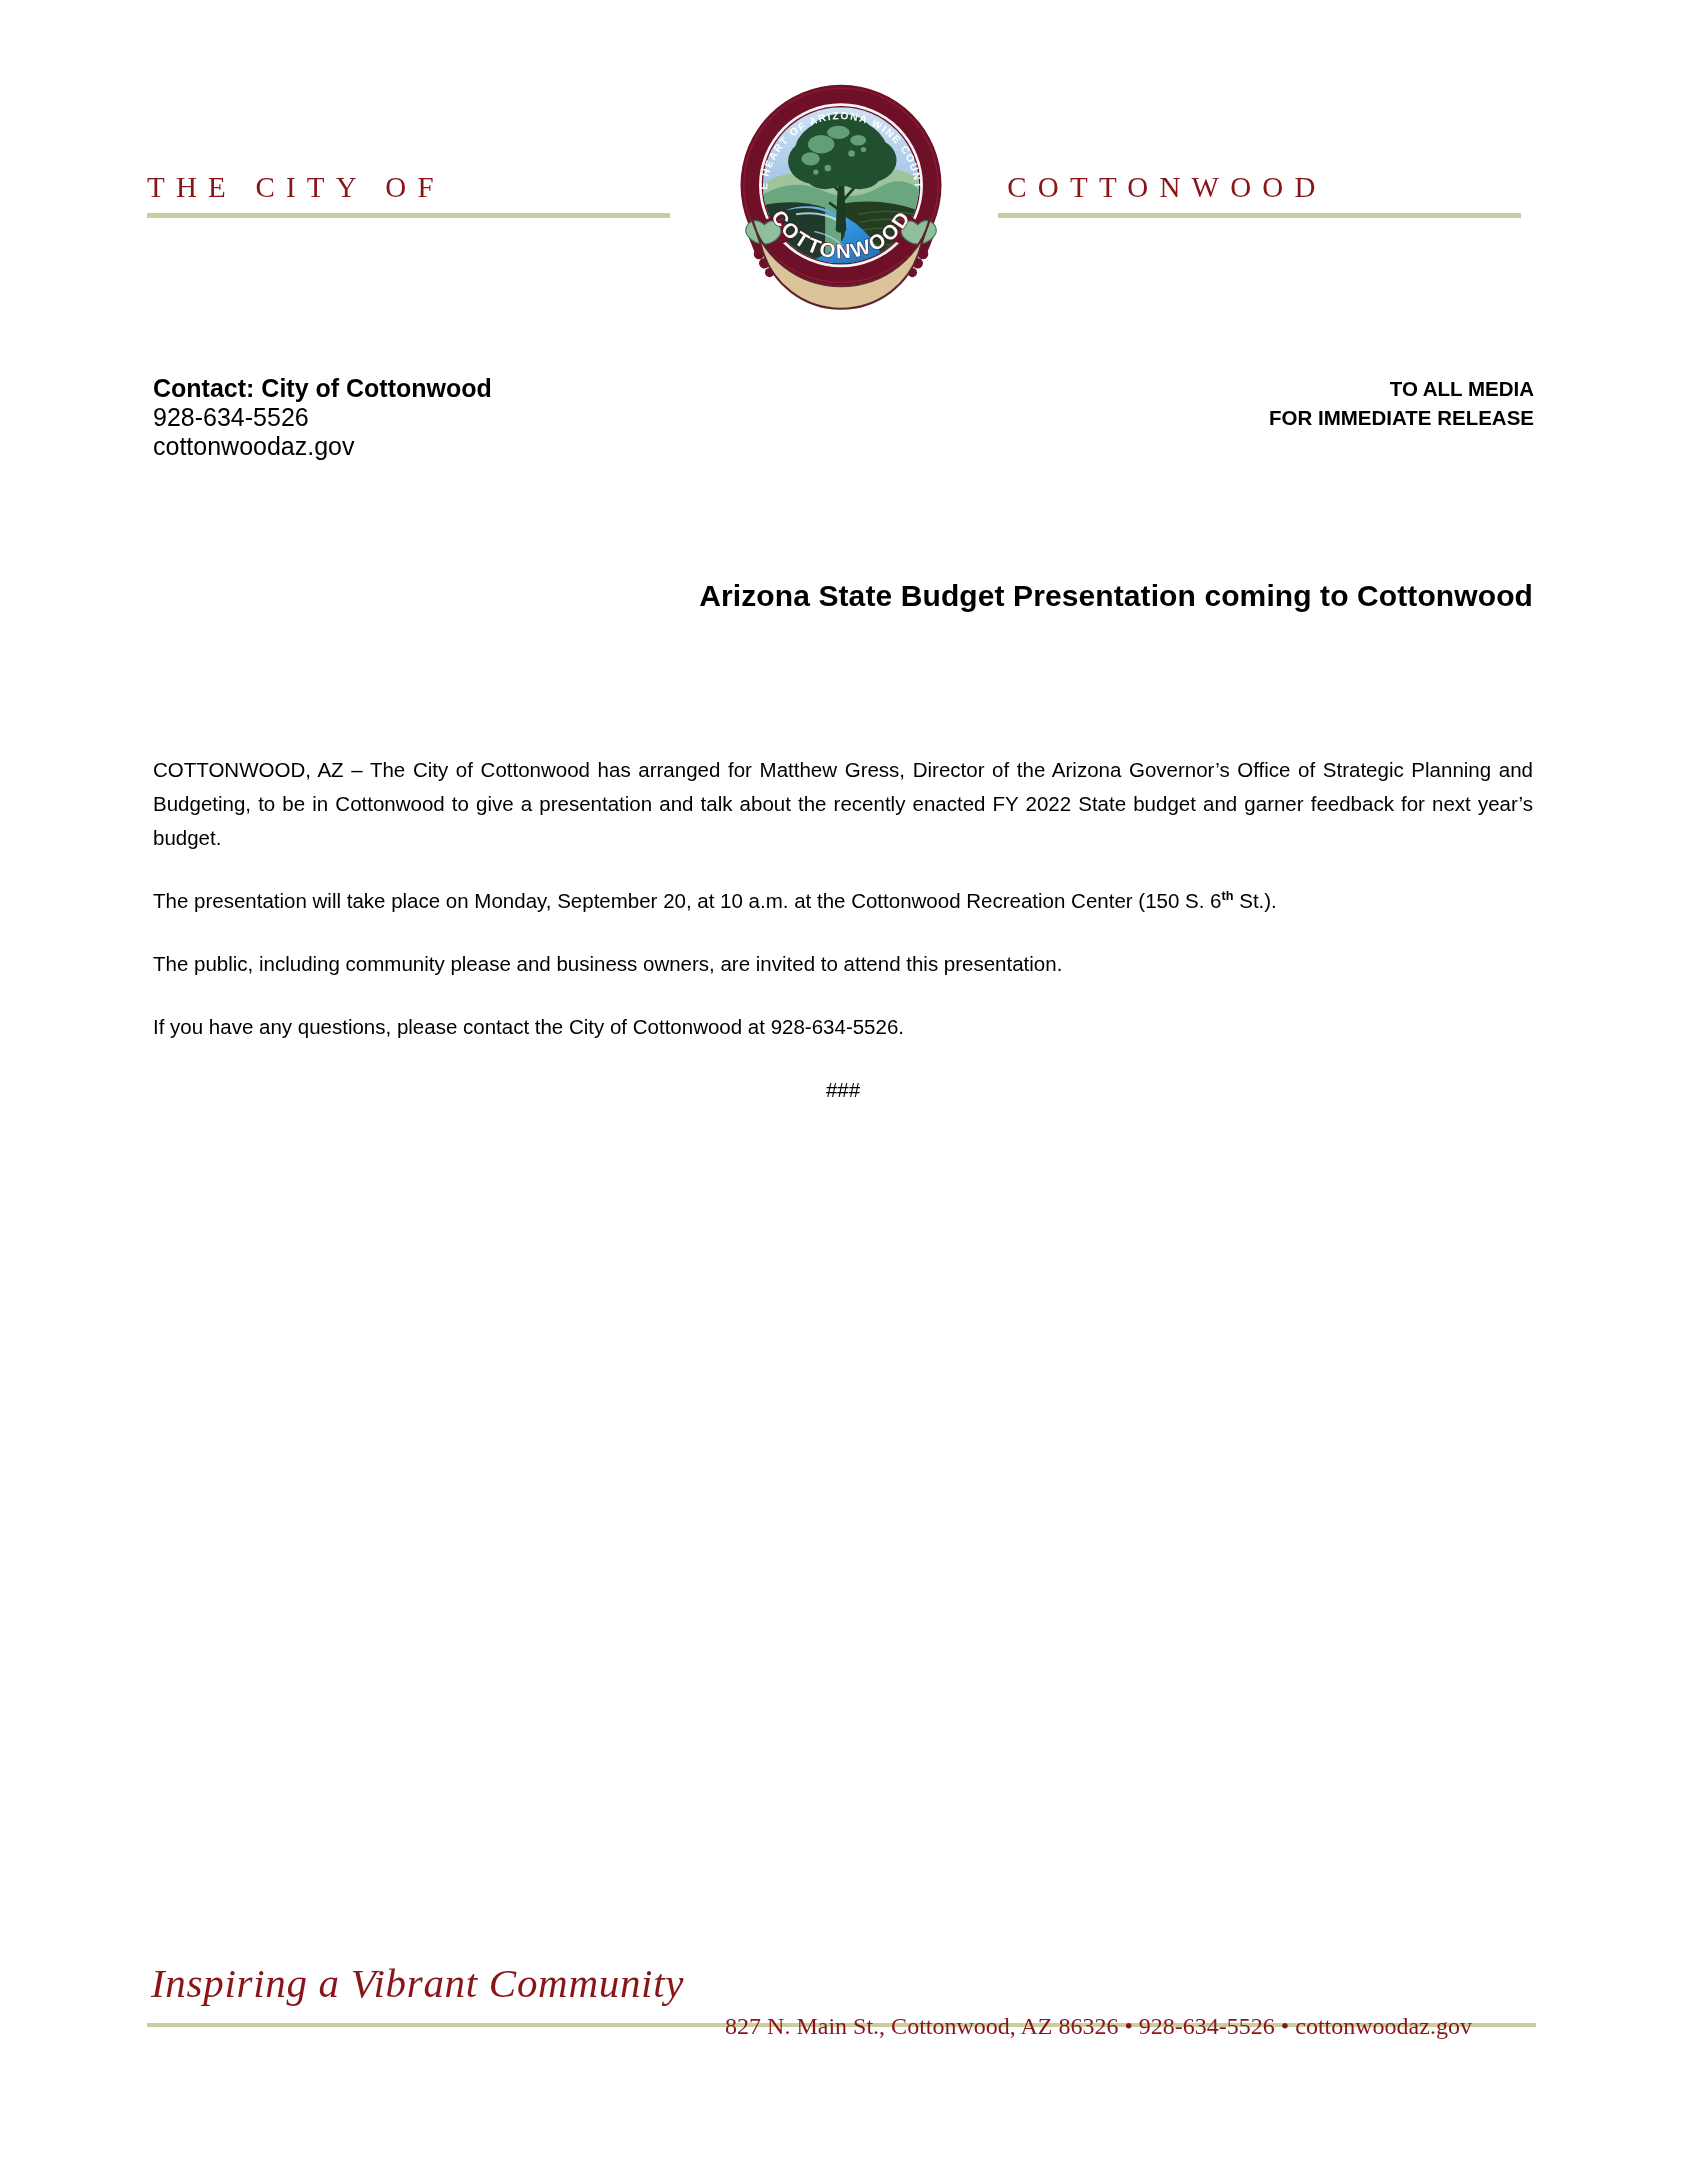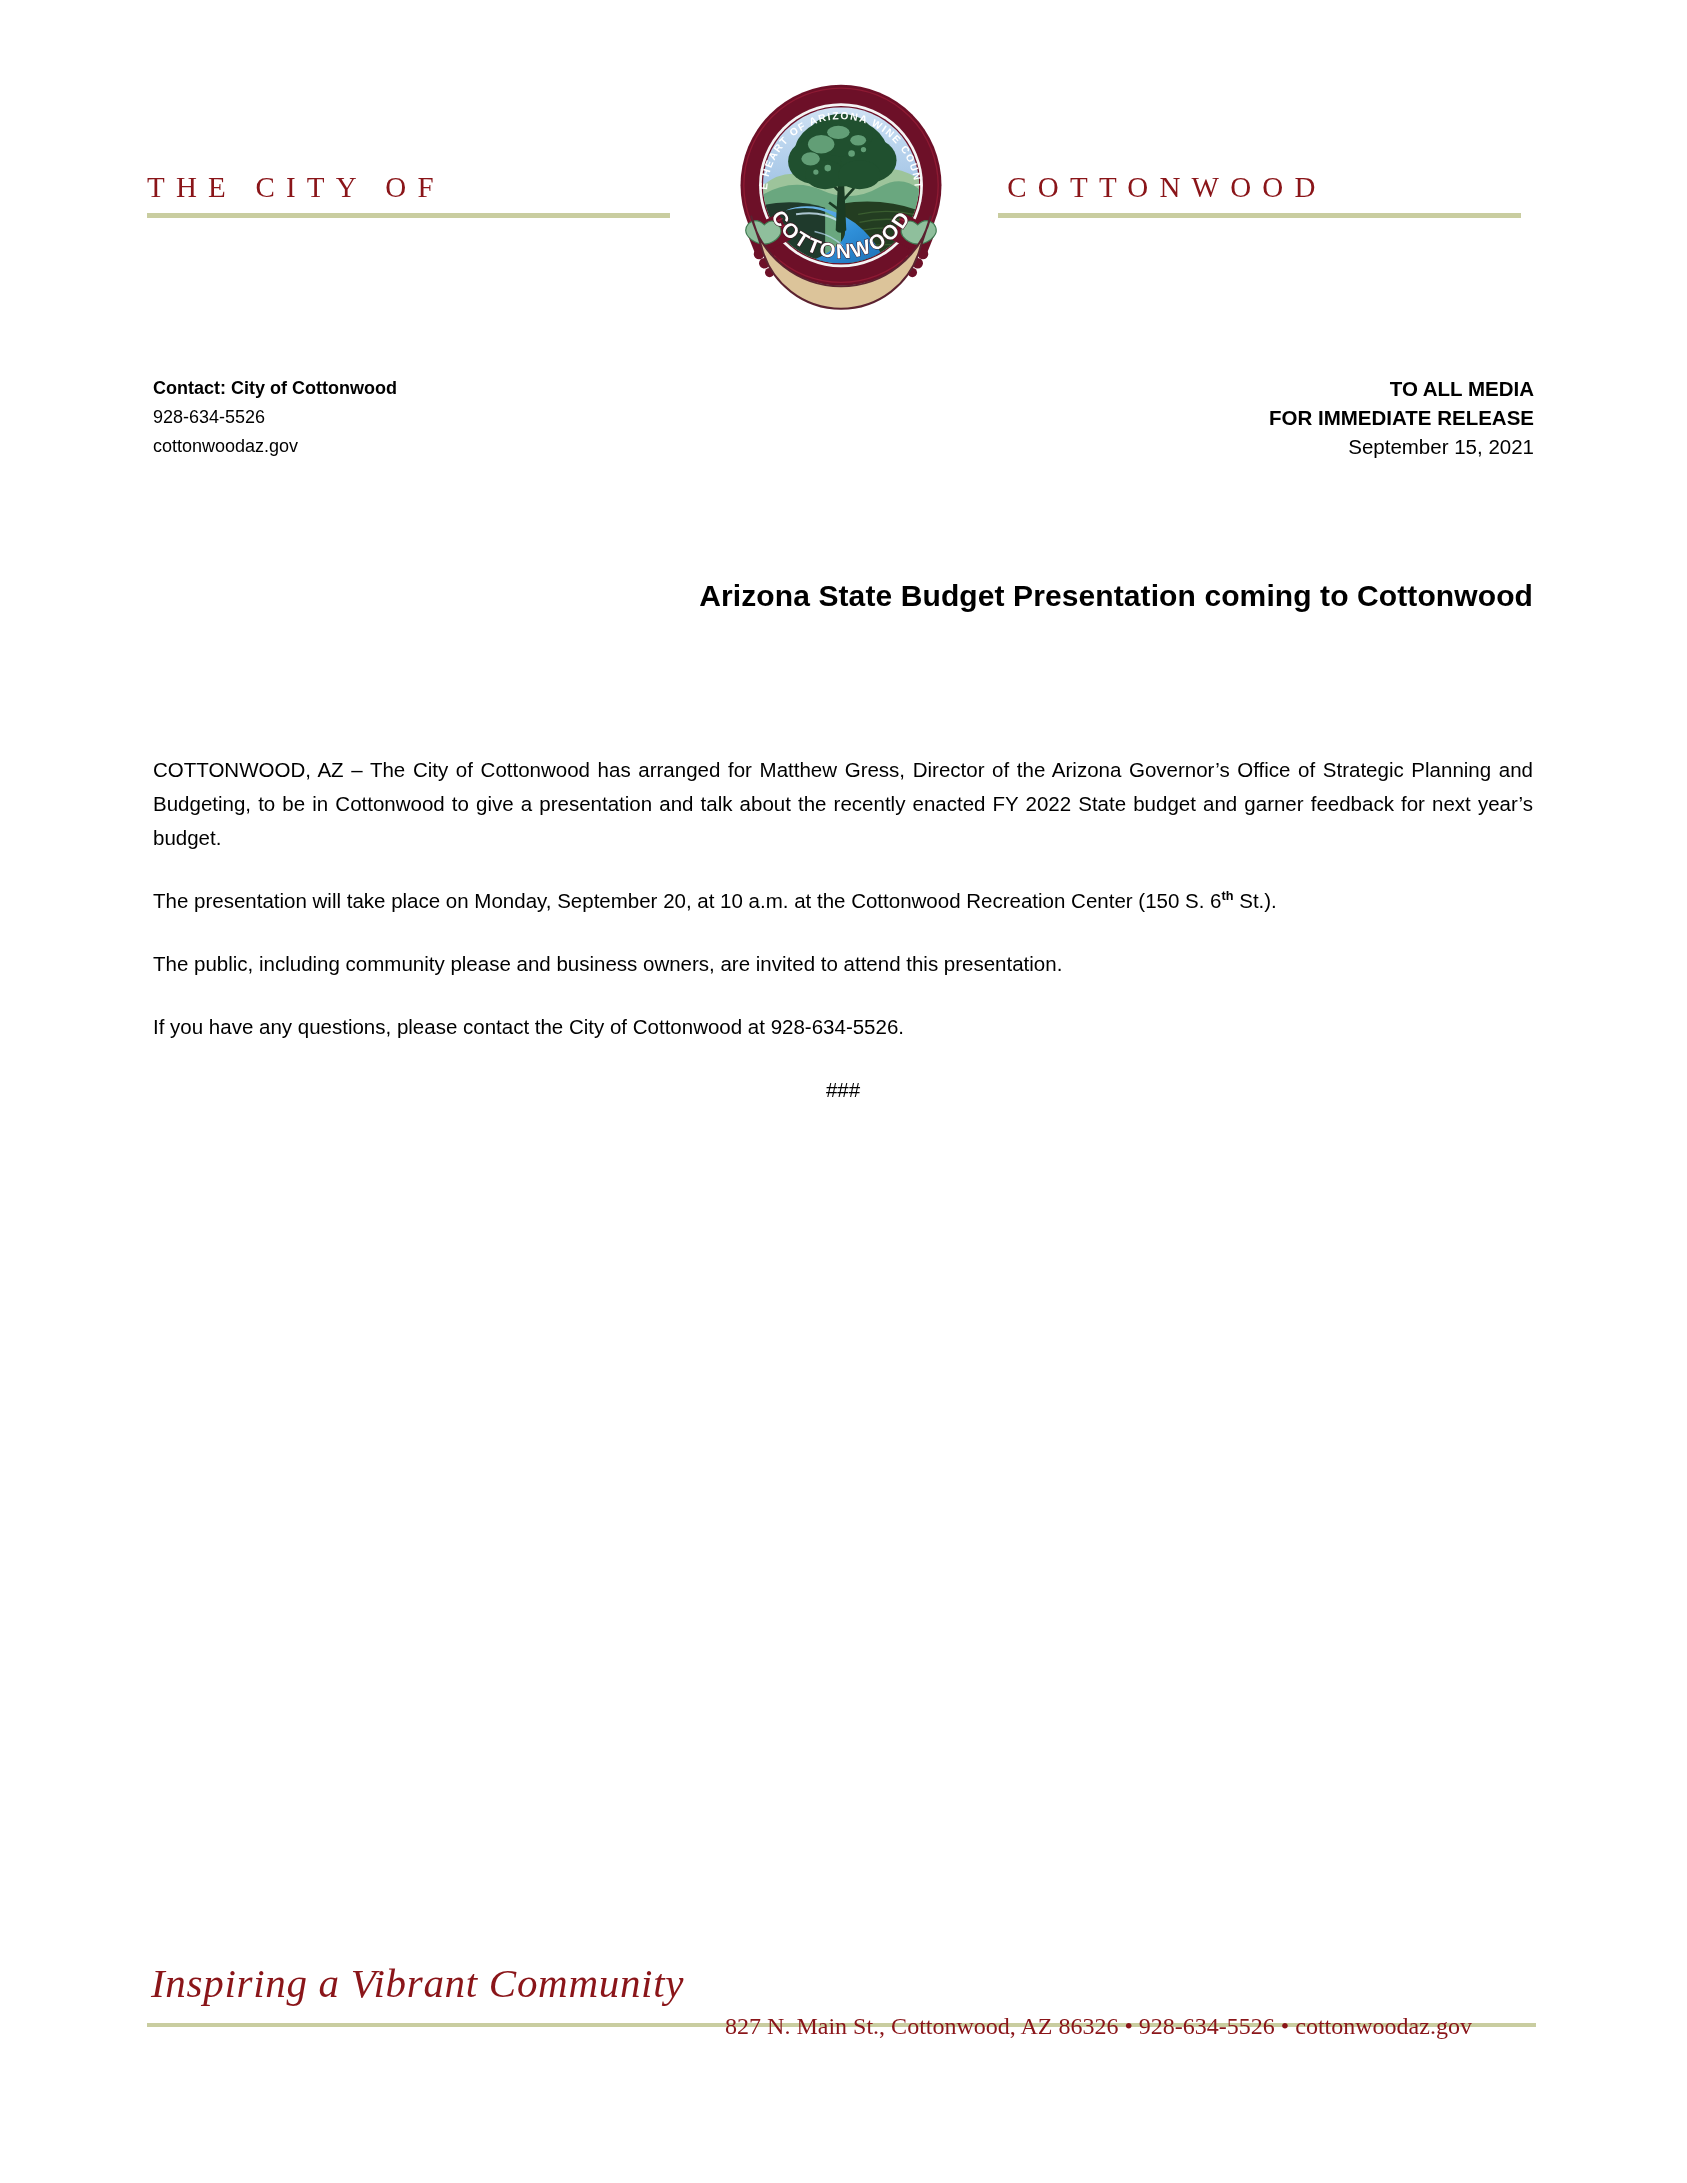--- a/index.html
+++ b/index.html
@@ -58,21 +58,21 @@
     height: 245px;
   }
   .logo svg { display: block; width: 238px; height: 245px; }
 
   
   .contact-block {
     position: absolute;
     left: 153px;
     top: 374px;
     width: 595px;
-    font-size: 18px;
+    font-size: 25px;
     line-height: 29px;
     text-align: left;
   }
   .release-block {
     position: absolute;
     right: 153px;
     top: 374px;
     width: 595px;
     font-size: 20.5px;
     line-height: 29px;
@@ -268,21 +268,20 @@
 
   <div class="contact-block">
     <div class="bold">Contact: City of Cottonwood</div>
     <div>928-634-5526</div>
     <div>cottonwoodaz.gov</div>
   </div>
 
   <div class="release-block">
     <div class="bold">TO ALL MEDIA</div>
     <div class="bold">FOR IMMEDIATE RELEASE</div>
-    <div>September 15, 2021</div>
   </div>
 
   <div class="headline">Arizona State Budget Presentation coming to Cottonwood</div>
 
   <div class="body-copy">
     <p class="p-justify">COTTONWOOD, AZ – The City of Cottonwood has arranged for Matthew Gress, Director of the Arizona Governor’s Office of Strategic Planning and Budgeting, to be in Cottonwood to give a presentation and talk about the recently enacted FY 2022 State budget and garner feedback for next year’s budget.</p>
 
     <p class="p-left"><span>The presentation will take place on Monday, September 20, at 10 a.m. at the Cottonwood Recreation Center (150 S. 6</span><sup>th</sup><span> St.).</span></p>
 
     <p class="p-left">The public, including community please and business owners, are invited to attend this presentation.</p>

